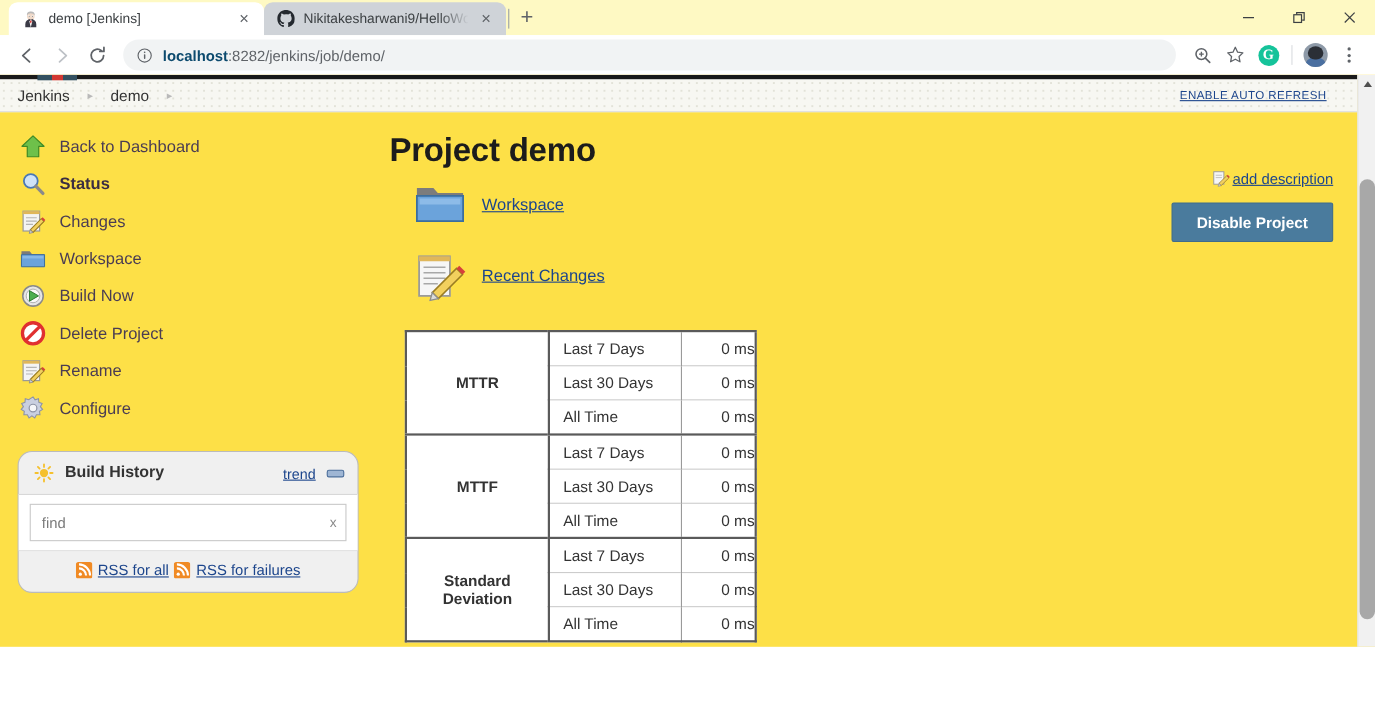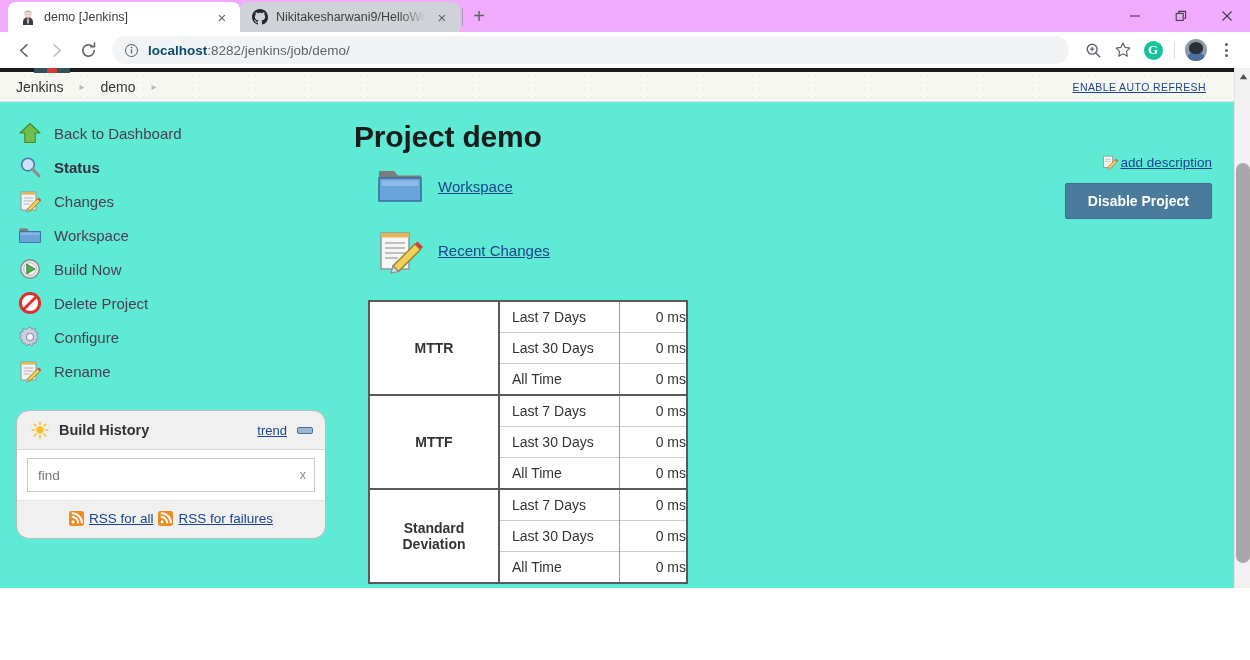--- a/index.html
+++ b/index.html
@@ -7,21 +7,21 @@
     margin: 0; padding: 0;
     width: 1250px; height: 660px;
     overflow: hidden;
     font-family: "Liberation Sans", sans-serif;
     background: #ffffff;
   }
 
   
   .browser-top {
     height: 32px;
-    background: #f0abfc;
+    background: #fef9c3;
     display: flex;
     align-items: flex-end;
     position: relative;
   }
   .tabstrip { display: flex; align-items: flex-end; height: 32px; padding-left: 8px; }
   .tab {
     height: 30px;
     display: flex;
     align-items: center;
     gap: 8px;
@@ -120,21 +120,21 @@
     width: 20px; height: 9px; border-radius: 10px 10px 0 0;
     background: #4a6fa0;
   }
   .dots { display: flex; flex-direction: column; gap: 2.5px; align-items: center; }
   .dots i { width: 3px; height: 3px; background: #5f6368; border-radius: 50%; display: block; }
 
   
   .viewport {
     position: relative;
     height: 520px;
-    background: #5eead4;
+    background: #fde047;
     overflow: hidden;
   }
 
   .page {
     position: absolute;
     left: 0; top: 0;
     width: 1234px;
     height: 592px;
   }
 
@@ -483,38 +483,38 @@
         <div class="side-task">
           <svg class="side-icon" viewBox="0 0 24 24">
             <circle cx="12" cy="12" r="9.6" fill="#fff" stroke="#e03030" stroke-width="3"></circle>
             <line x1="5.5" y1="18.5" x2="18.5" y2="5.5" stroke="#e03030" stroke-width="3"></line>
           </svg>
           <div class="lbl">Delete Project</div>
         </div>
 
         <div class="side-task">
           <svg class="side-icon" viewBox="0 0 24 24">
-            <path d="M12 1.8 l1.9 2.6 3.1-.9 .3 3.2 3 1.2 -1.6 2.8 2 2.5 -2.8 1.6 .4 3.2 -3.2 .1 -1.5 2.9 -2.6-1.9 -2.6 1.9 -1.5-2.9 -3.2-.1 .4-3.2 -2.8-1.6 2-2.5 -1.6-2.8 3-1.2 .3-3.2 3.1 .9Z" fill="#c9cfe0" stroke="#8d93a6" stroke-width="1"></path>
-            <circle cx="12" cy="12" r="3.5" fill="#f5f6f9" stroke="#8d93a6" stroke-width="1.1"></circle>
-          </svg>
-          <div class="lbl">Configure</div>
-        </div>
-
-        <div class="side-task">
-          <svg class="side-icon" viewBox="0 0 24 24">
             <rect x="3" y="3" width="15" height="18" fill="#f4f4f4" stroke="#9a9a9a" stroke-width="1.1"></rect>
             <rect x="3" y="3" width="15" height="2.6" fill="#e0b75a"></rect>
             <line x1="5.6" y1="9" x2="15.4" y2="9" stroke="#b4b4b4" stroke-width="1"></line>
             <line x1="5.6" y1="12" x2="15.4" y2="12" stroke="#b4b4b4" stroke-width="1"></line>
             <line x1="5.6" y1="15" x2="12" y2="15" stroke="#b4b4b4" stroke-width="1"></line>
             <path d="M9.5 20 L19.5 9.8 L22 12.3 L12 22.3Z" fill="#f2d05e" stroke="#9b7d22" stroke-width="1"></path>
             <path d="M9.5 20 L12 22.3 L8.6 23.2Z" fill="#d9d9d9" stroke="#8d8d8d" stroke-width=".8"></path>
             <path d="M19.5 9.8 L22 12.3 L23.2 11 L20.8 8.6Z" fill="#d6403b"></path>
           </svg>
           <div class="lbl">Rename</div>
+        </div>
+
+        <div class="side-task">
+          <svg class="side-icon" viewBox="0 0 24 24">
+            <path d="M12 1.8 l1.9 2.6 3.1-.9 .3 3.2 3 1.2 -1.6 2.8 2 2.5 -2.8 1.6 .4 3.2 -3.2 .1 -1.5 2.9 -2.6-1.9 -2.6 1.9 -1.5-2.9 -3.2-.1 .4-3.2 -2.8-1.6 2-2.5 -1.6-2.8 3-1.2 .3-3.2 3.1 .9Z" fill="#c9cfe0" stroke="#8d93a6" stroke-width="1"></path>
+            <circle cx="12" cy="12" r="3.5" fill="#f5f6f9" stroke="#8d93a6" stroke-width="1.1"></circle>
+          </svg>
+          <div class="lbl">Configure</div>
         </div>
 
         <div class="panel">
           <div class="panel-head">
             <svg width="18" height="18" viewBox="0 0 24 24">
               <circle cx="12" cy="12" r="5" fill="#f5c02c"></circle>
               <g stroke="#f5c02c" stroke-width="2.2" stroke-linecap="round">
                 <line x1="12" y1="1.6" x2="12" y2="4.6"></line>
                   <line x1="12" y1="19.4" x2="12" y2="22.4"></line>
                 <line x1="1.6" y1="12" x2="4.6" y2="12"></line>

